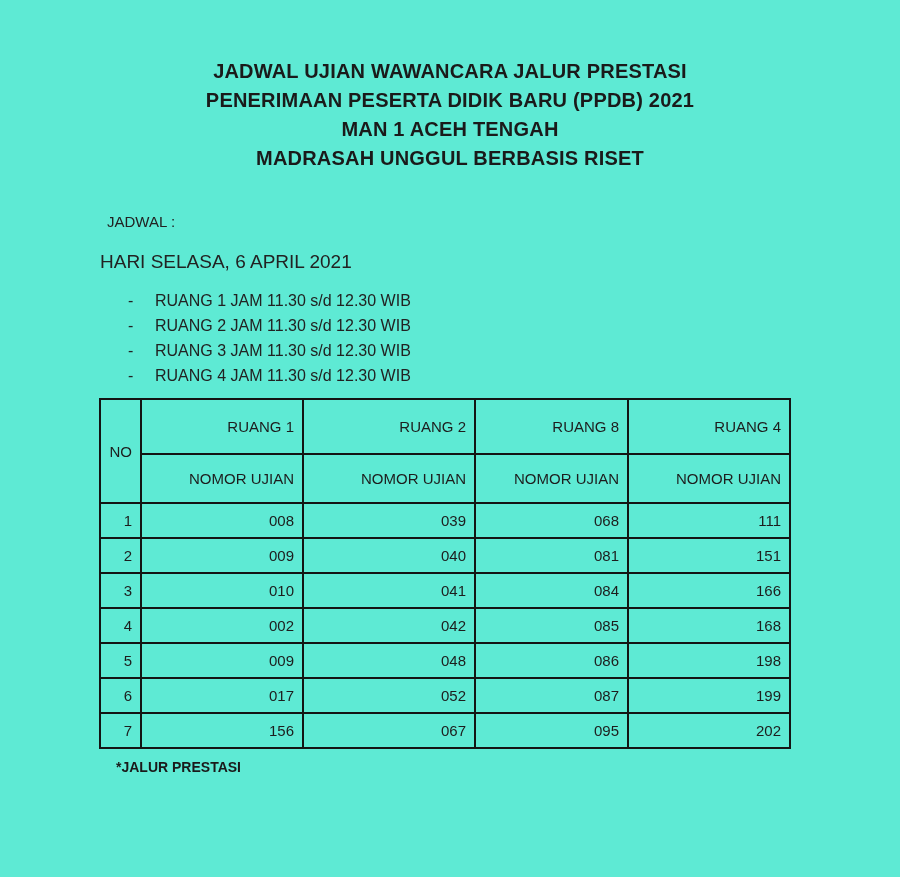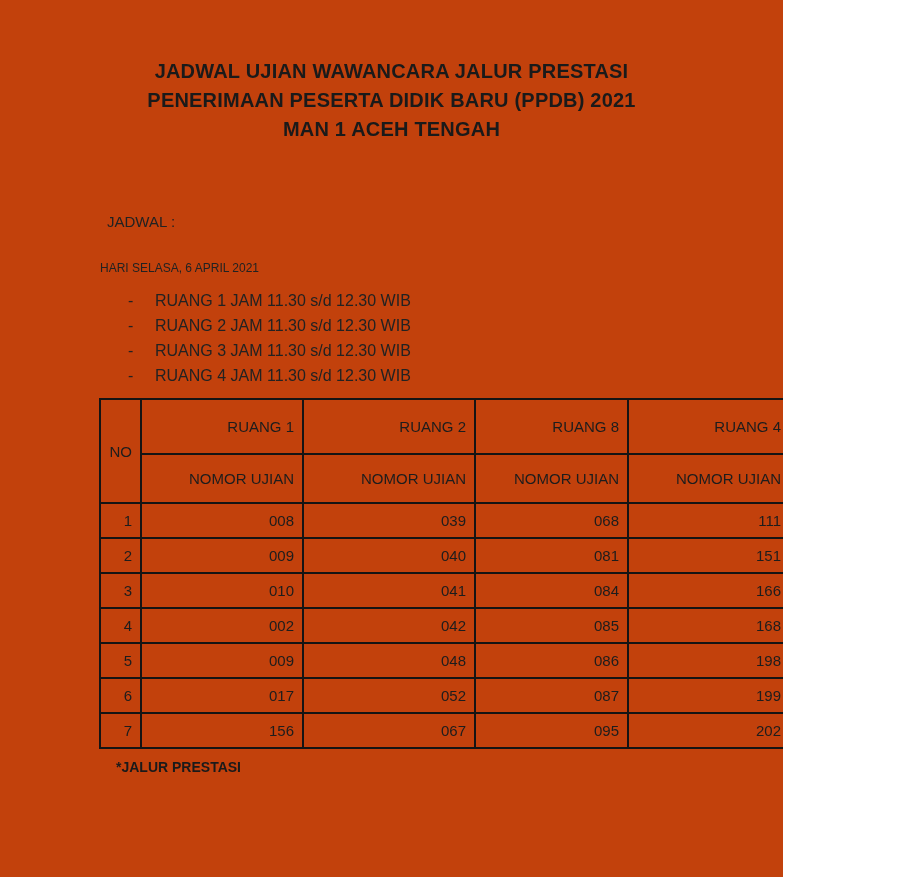--- a/index.html
+++ b/index.html
@@ -2,23 +2,23 @@
 <html><head>
 <meta charset="utf-8">
 <style>
   html, body {
     margin: 0;
     padding: 0;
     background: #ffffff;
   }
   .page {
     position: relative;
-    width: 783px;
+    width: 900px;
     height: 877px;
-    background: #c2410c;
+    background: #5eead4;
     color: #1d1d1d;
     font-family: "Liberation Sans", "DejaVu Sans", sans-serif;
     overflow: hidden;
   }
 
   
   .title-block {
     position: absolute;
     top: 57px;
     left: 0;
@@ -37,22 +37,22 @@
   .jadwal-label {
     position: absolute;
     left: 107px;
     top: 213px;
     font-size: 15px;
     color: #222222;
   }
   .day-line {
     position: absolute;
     left: 100px;
-    top: 261px;
-    font-size: 12px;
+    top: 251px;
+    font-size: 19px;
     color: #222222;
   }
 
   
   .room-list {
     position: absolute;
     left: 128px;
     top: 288px;
   }
   .list-item {
@@ -101,20 +101,21 @@
 </style>
 </head>
 <body>
 
 <div class="page">
 
   <div class="title-block">
     <div class="title-line">JADWAL UJIAN WAWANCARA JALUR PRESTASI</div>
     <div class="title-line">PENERIMAAN PESERTA DIDIK BARU (PPDB) 2021</div>
     <div class="title-line">MAN 1 ACEH TENGAH</div>
+    <div class="title-line">MADRASAH UNGGUL BERBASIS RISET</div>
   </div>
 
   <div class="jadwal-label">JADWAL :</div>
   <div class="day-line">HARI SELASA, 6 APRIL 2021</div>
 
   <div class="room-list">
     <div class="list-item">
       <span class="dash">-</span>
       <span>RUANG 1 JAM 11.30 s/d 12.30 WIB</span>
     </div>

